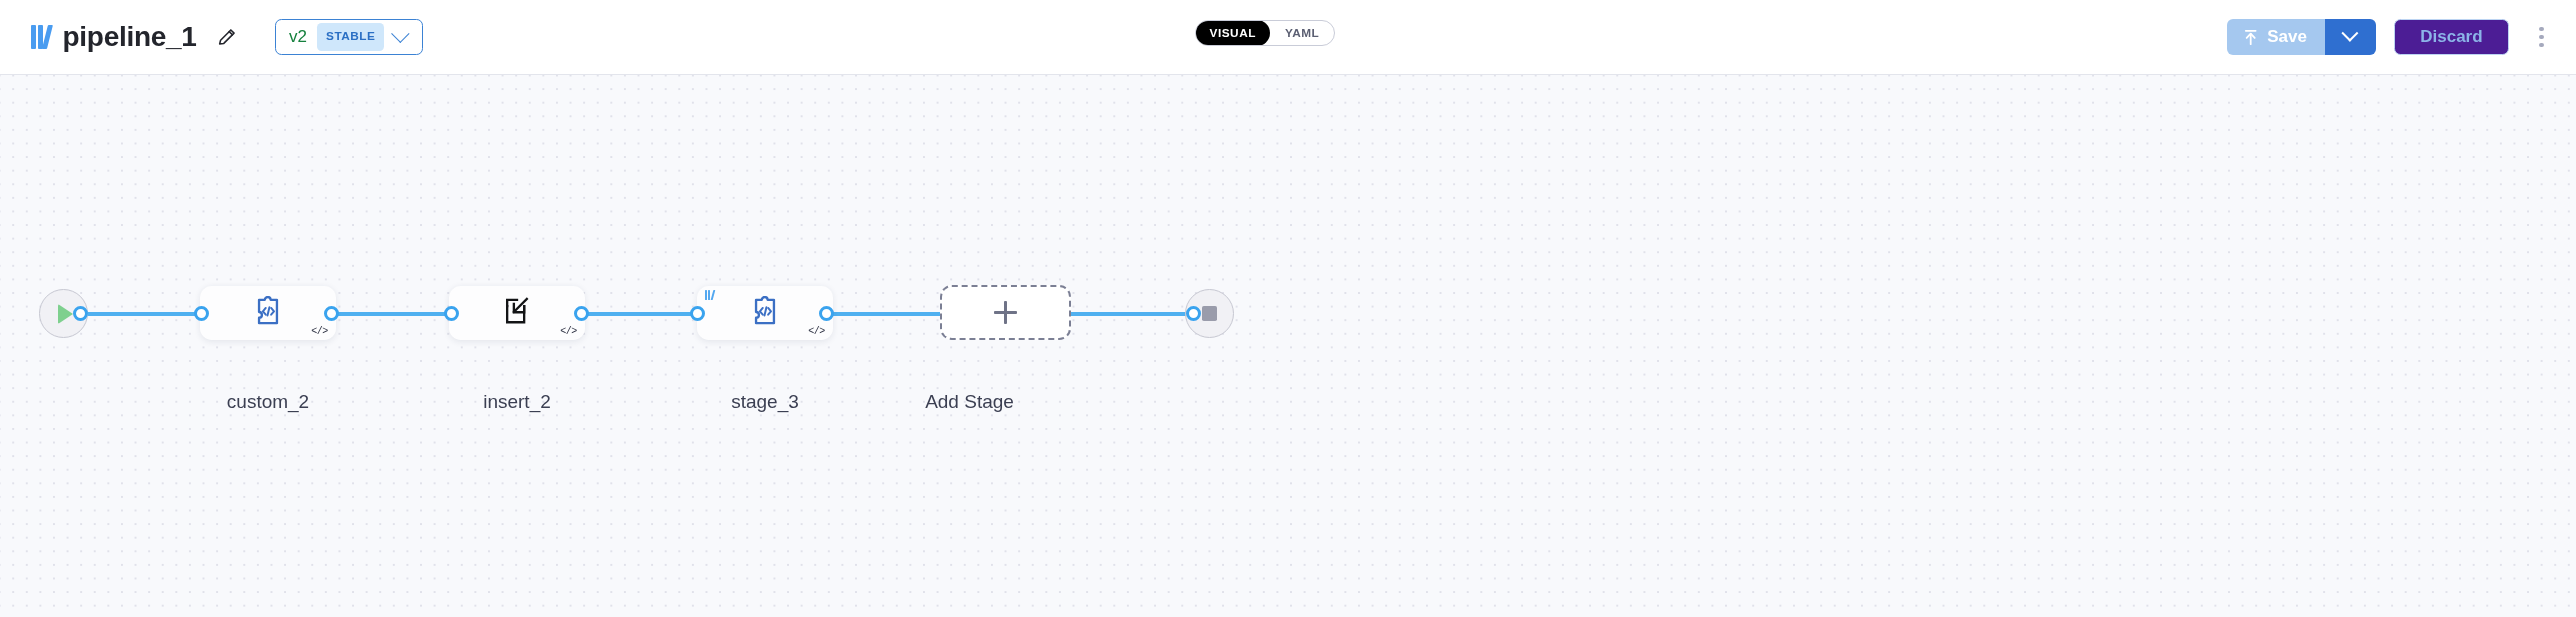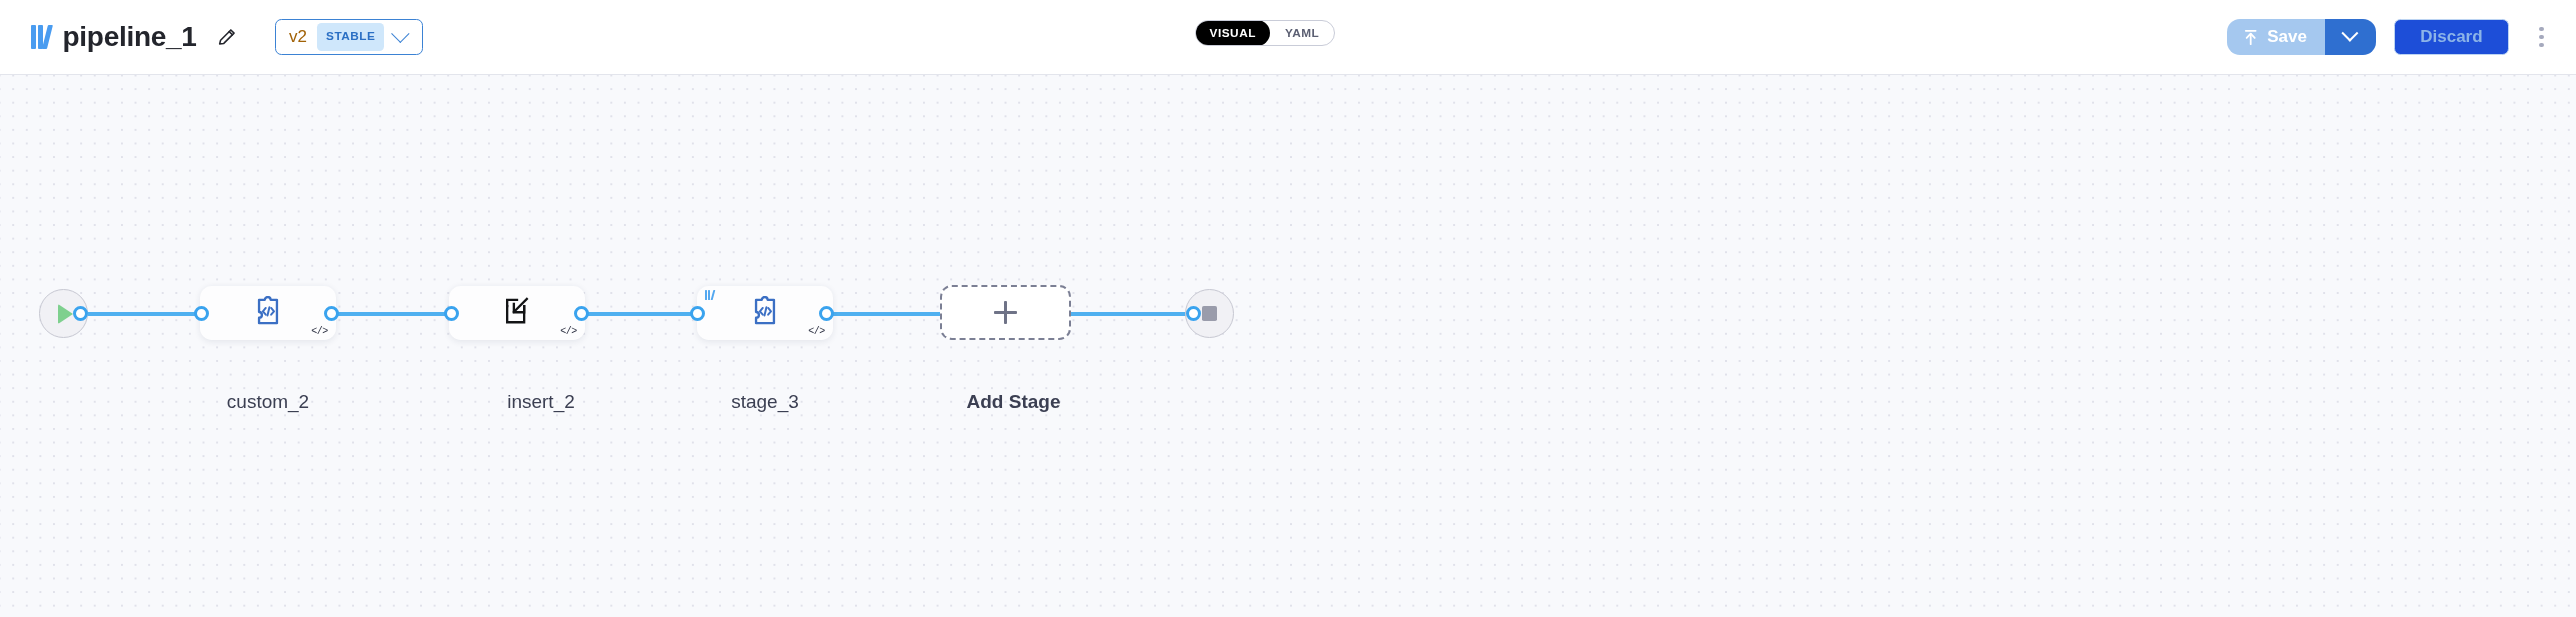--- a/index.html
+++ b/index.html
@@ -62,21 +62,21 @@
     display: flex;
     align-items: center;
     gap: 10px;
     padding: 0 11px 0 13.6px;
     background: #fff;
     cursor: pointer;
     flex: 0 0 auto;
   }
   .version-num {
     font-size: 17px;
-    color: #a16207;
+    color: #15803d;
     font-weight: 500;
   }
   .version-badge {
     background: #cfe7fb;
     color: #2a6fc4;
     font-size: 11.8px;
     font-weight: bold;
     letter-spacing: 0.5px;
     border-radius: 4.5px;
     padding: 8px 9px;
@@ -120,21 +120,21 @@
   }
 
   .header-right {
     margin-left: auto;
     display: flex;
     align-items: center;
     gap: 18px;
   }
   .save-group {
     display: flex;
-    border-radius: 13px;
+    border-radius: 6px;
     overflow: hidden;
     height: 36px;
   }
   .save-btn {
     background: #a5c8ef;
     color: #ffffff;
     font-size: 17px;
     font-weight: bold;
     display: flex;
     align-items: center;
@@ -153,21 +153,21 @@
   .caret-white {
     width: 11.8px; height: 11.8px;
     border-right: 2.3px solid #fff;
     border-bottom: 2.3px solid #fff;
     transform: rotate(45deg) translate(-2.7px,-2.7px);
   }
   .discard-btn {
     height: 36px;
     border: 0.9px solid #bcd4f2;
     border-radius: 6.4px;
-    background: #1d4ed8;
+    background: #4c1d95;
     color: #8cb4e8;
     font-size: 17px;
     font-weight: bold;
     padding: 0 25.4px;
     cursor: pointer;
     font-family: inherit;
   }
   .kebab {
     width: 29px; height: 36px;
     display: flex; flex-direction: column;
@@ -387,21 +387,21 @@
       <svg width="34" height="33" viewBox="0 0 38 36" fill="none" stroke="#131416" stroke-width="2.6" stroke-linecap="square">
         <path d="M8 12 V30 H27 V12"></path>
         <path d="M8 12 V5 H19"></path>
         <path d="M27 12 V19"></path>
         <path d="M30 4 L15.5 18.5"></path>
         <path d="M15.5 9.5 V18.8 H24.8"></path>
       </svg>
     </span>
     <span class="node-code-badge">&lt;/&gt;</span>
   </div>
-  <div class="node-label" style="left:473px; width:136px;">insert_2</div>
+  <div class="node-label" style="left:449px; width:136px;">insert_2</div>
 
   <div class="node" style="left:697px; width:136px;">
     <span class="node-logo-badge">
       <i></i>
         <i></i>
         <i class="slant"></i>
     </span>
     <span class="node-icon">
       <svg width="34" height="31" viewBox="0 0 38 34" fill="none" stroke="#3b6fc4" stroke-width="2.6" stroke-linejoin="round" stroke-linecap="round">
         <path d="M9 4 H15.5 a3.2 3.2 0 0 1 6.4 0 H29 V30 H9 V24 a3.2 3.2 0 0 0 0 -6.4 Z"></path>
@@ -411,21 +411,21 @@
       </svg>
     </span>
     <span class="node-code-badge">&lt;/&gt;</span>
   </div>
   <div class="node-label" style="left:697px; width:136px;">stage_3</div>
 
   <div class="add-stage" style="left:940px; width:131px;">
     <span class="plus-h"></span>
     <span class="plus-v"></span>
   </div>
-  <div class="node-label" style="left:948px; width:131px;font-weight:bold;">Add Stage</div>
+  <div class="node-label" style="left:904px; width:131px;">Add Stage</div>
 
   <div class="port" style="left:73px;"></div>
   <div class="port" style="left:194px;"></div>
   <div class="port" style="left:324px;"></div>
   <div class="port" style="left:444px;"></div>
   <div class="port" style="left:574px;"></div>
   <div class="port" style="left:690px;"></div>
   <div class="port" style="left:819px;"></div>
   <div class="port" style="left:1186px;"></div>
 </div>

